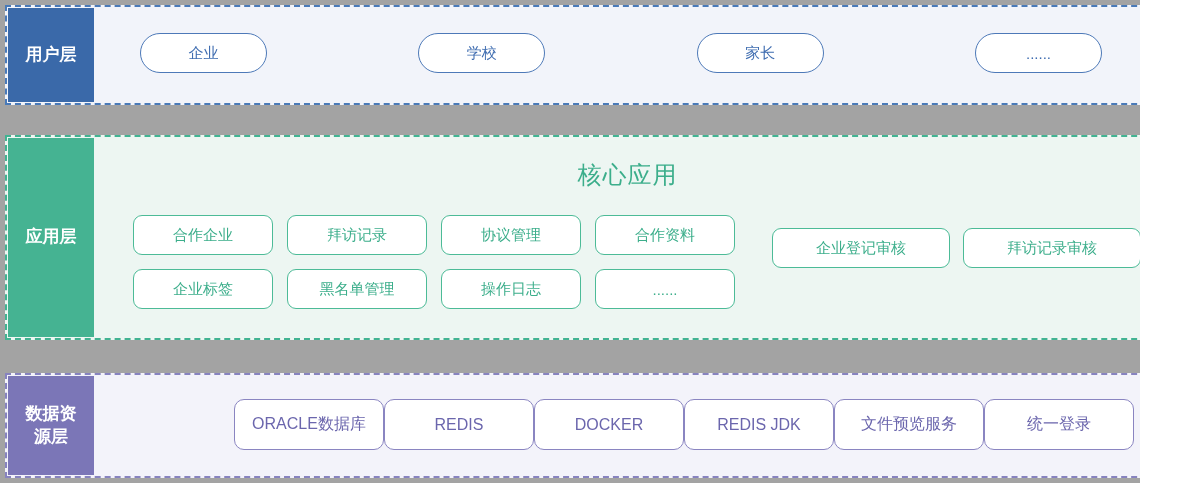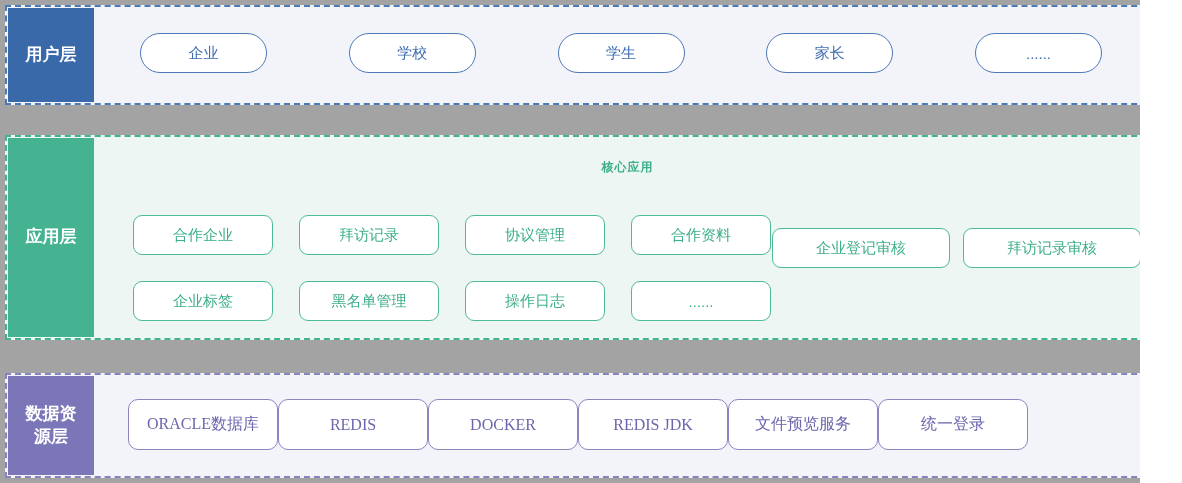--- a/index.html
+++ b/index.html
@@ -89,32 +89,32 @@
   }
 
   
   .app-title {
     position: absolute;
     left: 73px;
     right: 0;
     top: 22px;
     text-align: center;
     color: #3cae8b;
-    font-weight: bold;
-    font-size: 12px;
+    font-weight: normal;
+    font-size: 24px;
     letter-spacing: 1px;
   }
   .app-grid {
     position: absolute;
     left: 126px;
     top: 78px;
     display: grid;
     grid-template-columns: repeat(4, 140px);
     grid-auto-rows: 40px;
-    gap: 26px;
+    gap: 14px;
     text-align: center;
   }
   .app-grid .pill,
   .app-audits .pill {
     border: 1.5px solid #4cbb97;
     border-radius: 9px;
     color: #3cae8b;
     font-size: 15px;
   }
   .app-audits {
@@ -126,47 +126,45 @@
     border-radius: 7px;
   }
   .app-audits .pill {
     width: 178px;
     height: 40px;
   }
 
   
   .data-row {
     position: absolute;
-    left: 121px;
+    left: 94px;
     top: 24px;
     width: 1033px;
     display: flex;
-    justify-content: flex-start;
-    font-family: Liberation Serif, serif;
+    justify-content: flex-end;
   }
   .data-row .pill {
     width: 150px;
     height: 51px;
     border: 1.5px solid #8a85c1;
     border-radius: 10px;
     color: #6b66ad;
     font-size: 16px;
   }
 </style>
 </head>
 <body>
 
 <div class="stage">
 
   <section class="layer layer-users">
     <div class="layer-label">用户层</div>
     <div class="users-row">
       <div class="pill">企业</div>
       <div class="pill">学校</div>
-      <div class="pill">学生</div>
       <div class="pill">家长</div>
       <div class="pill">......</div>
     </div>
   </section>
 
   <section class="layer layer-application">
     <div class="layer-label">应用层</div>
     <div class="app-title">核心应用</div>
     <div class="app-grid">
       <div class="pill">合作企业</div>

